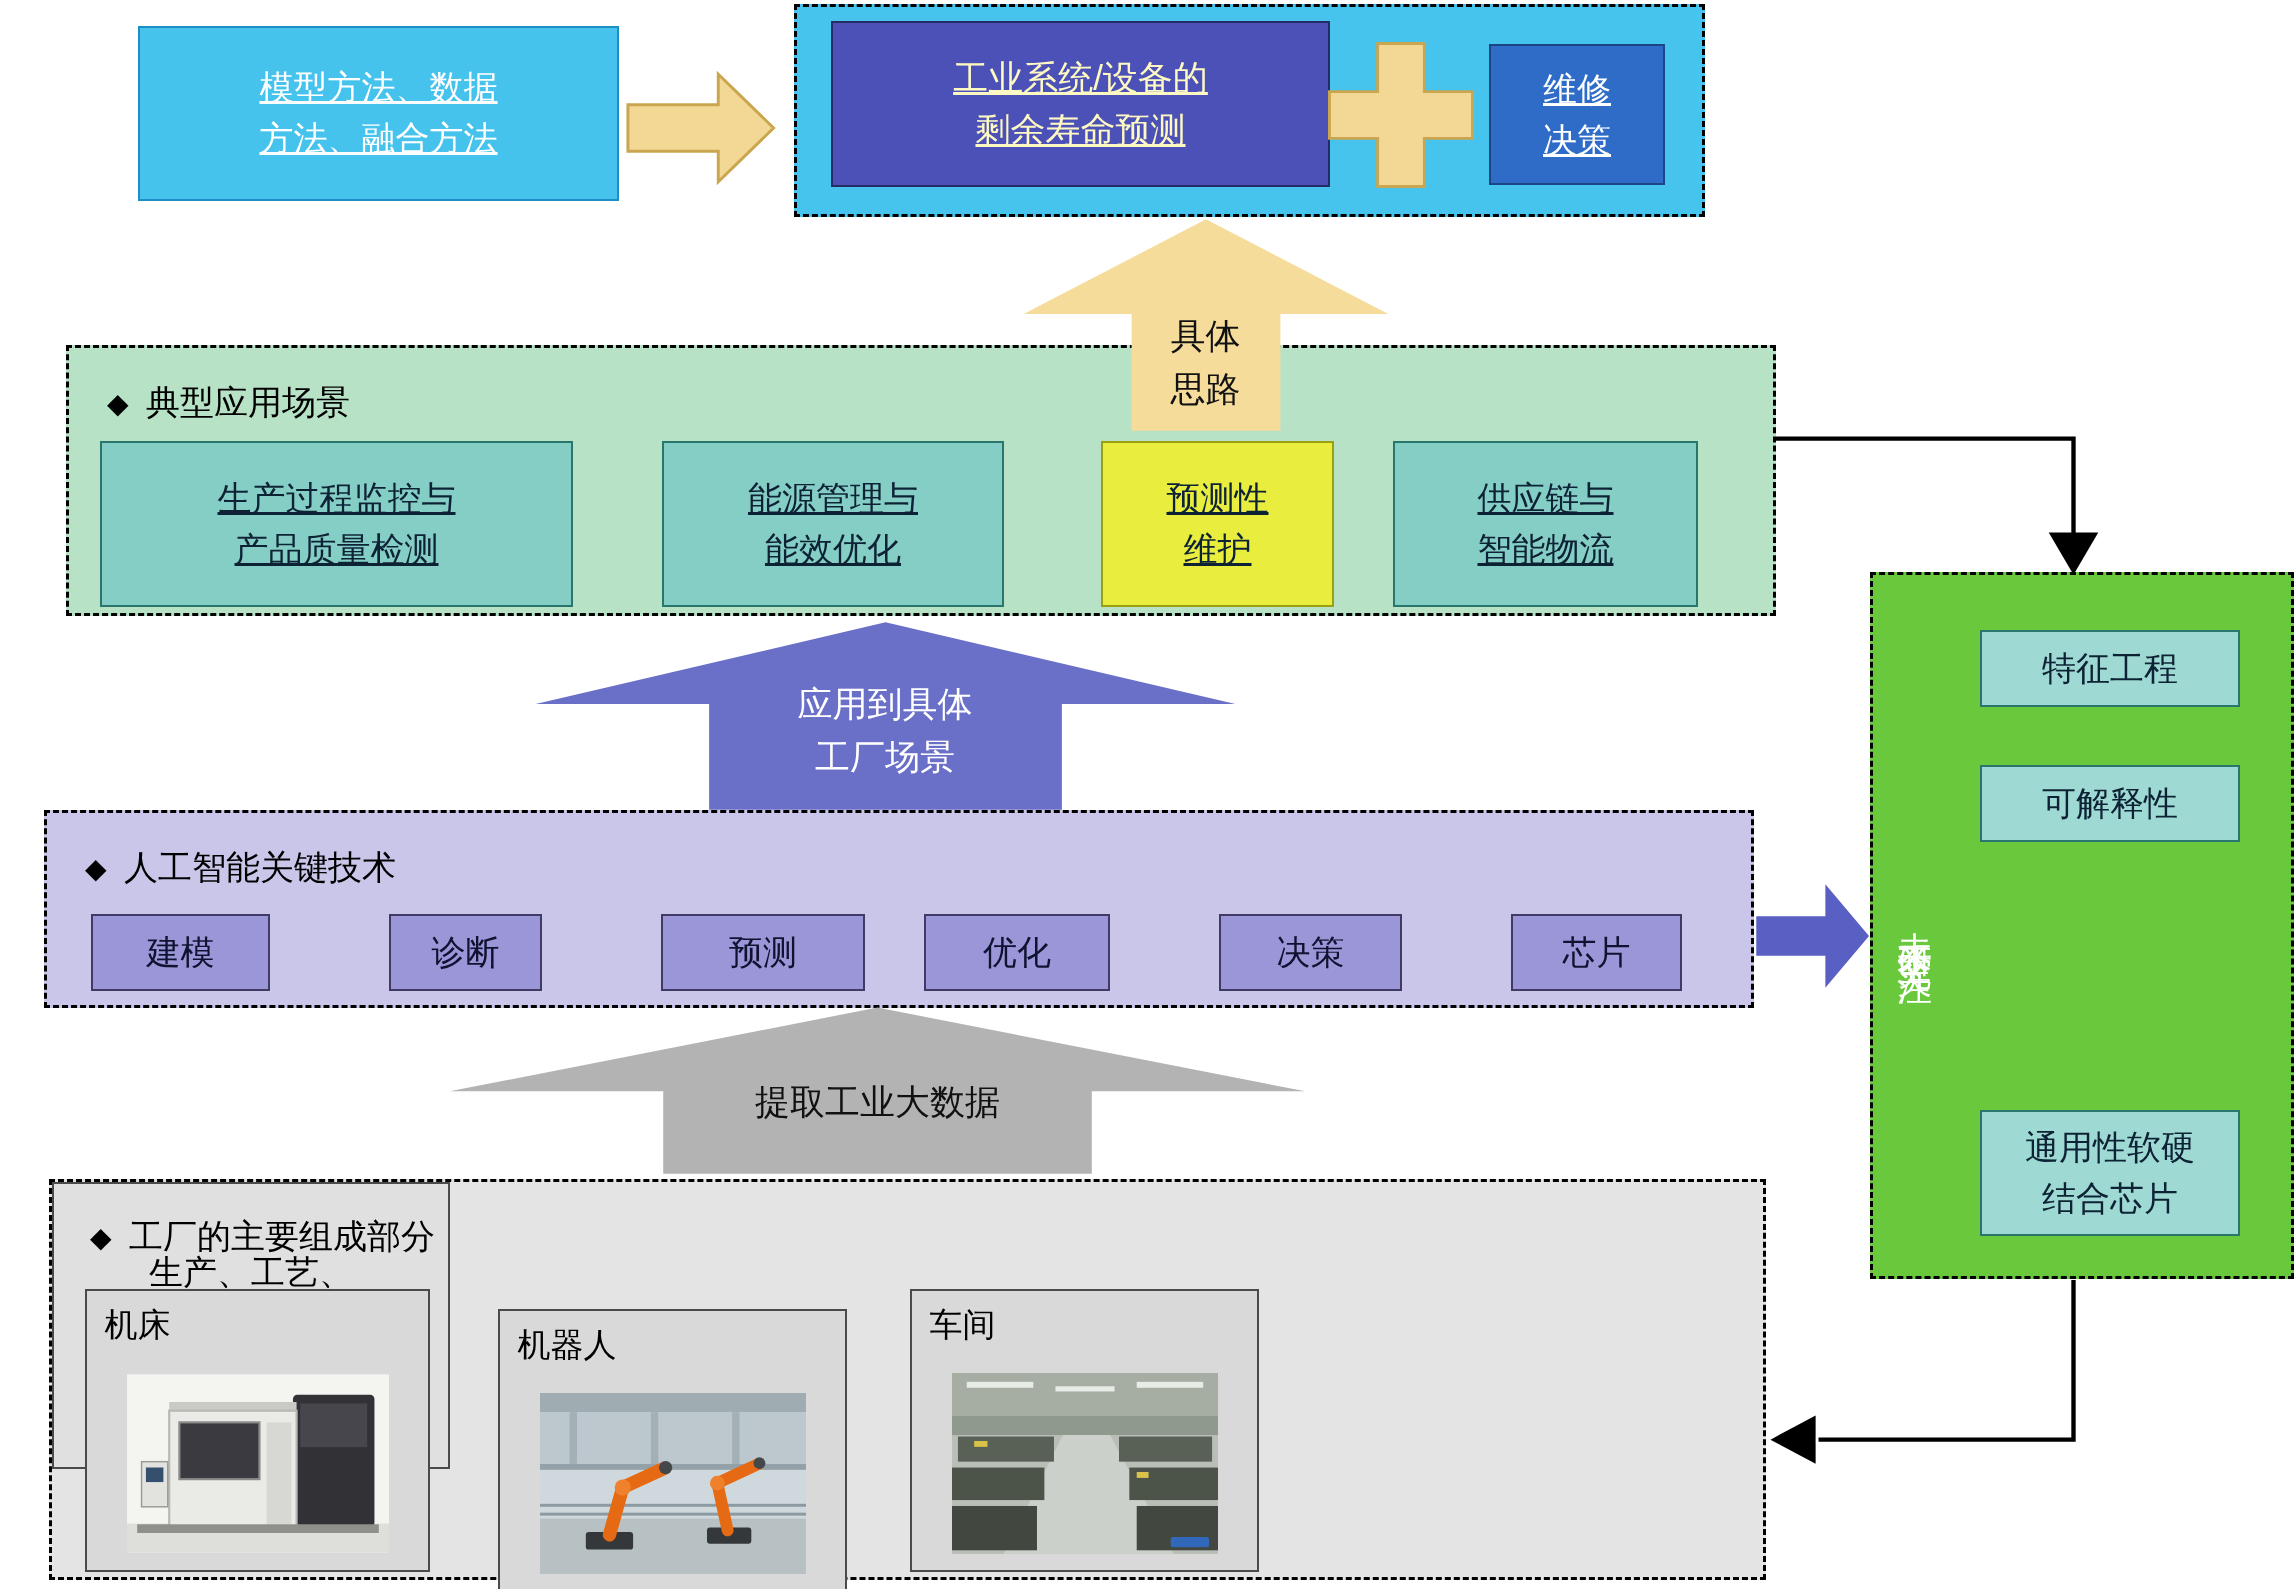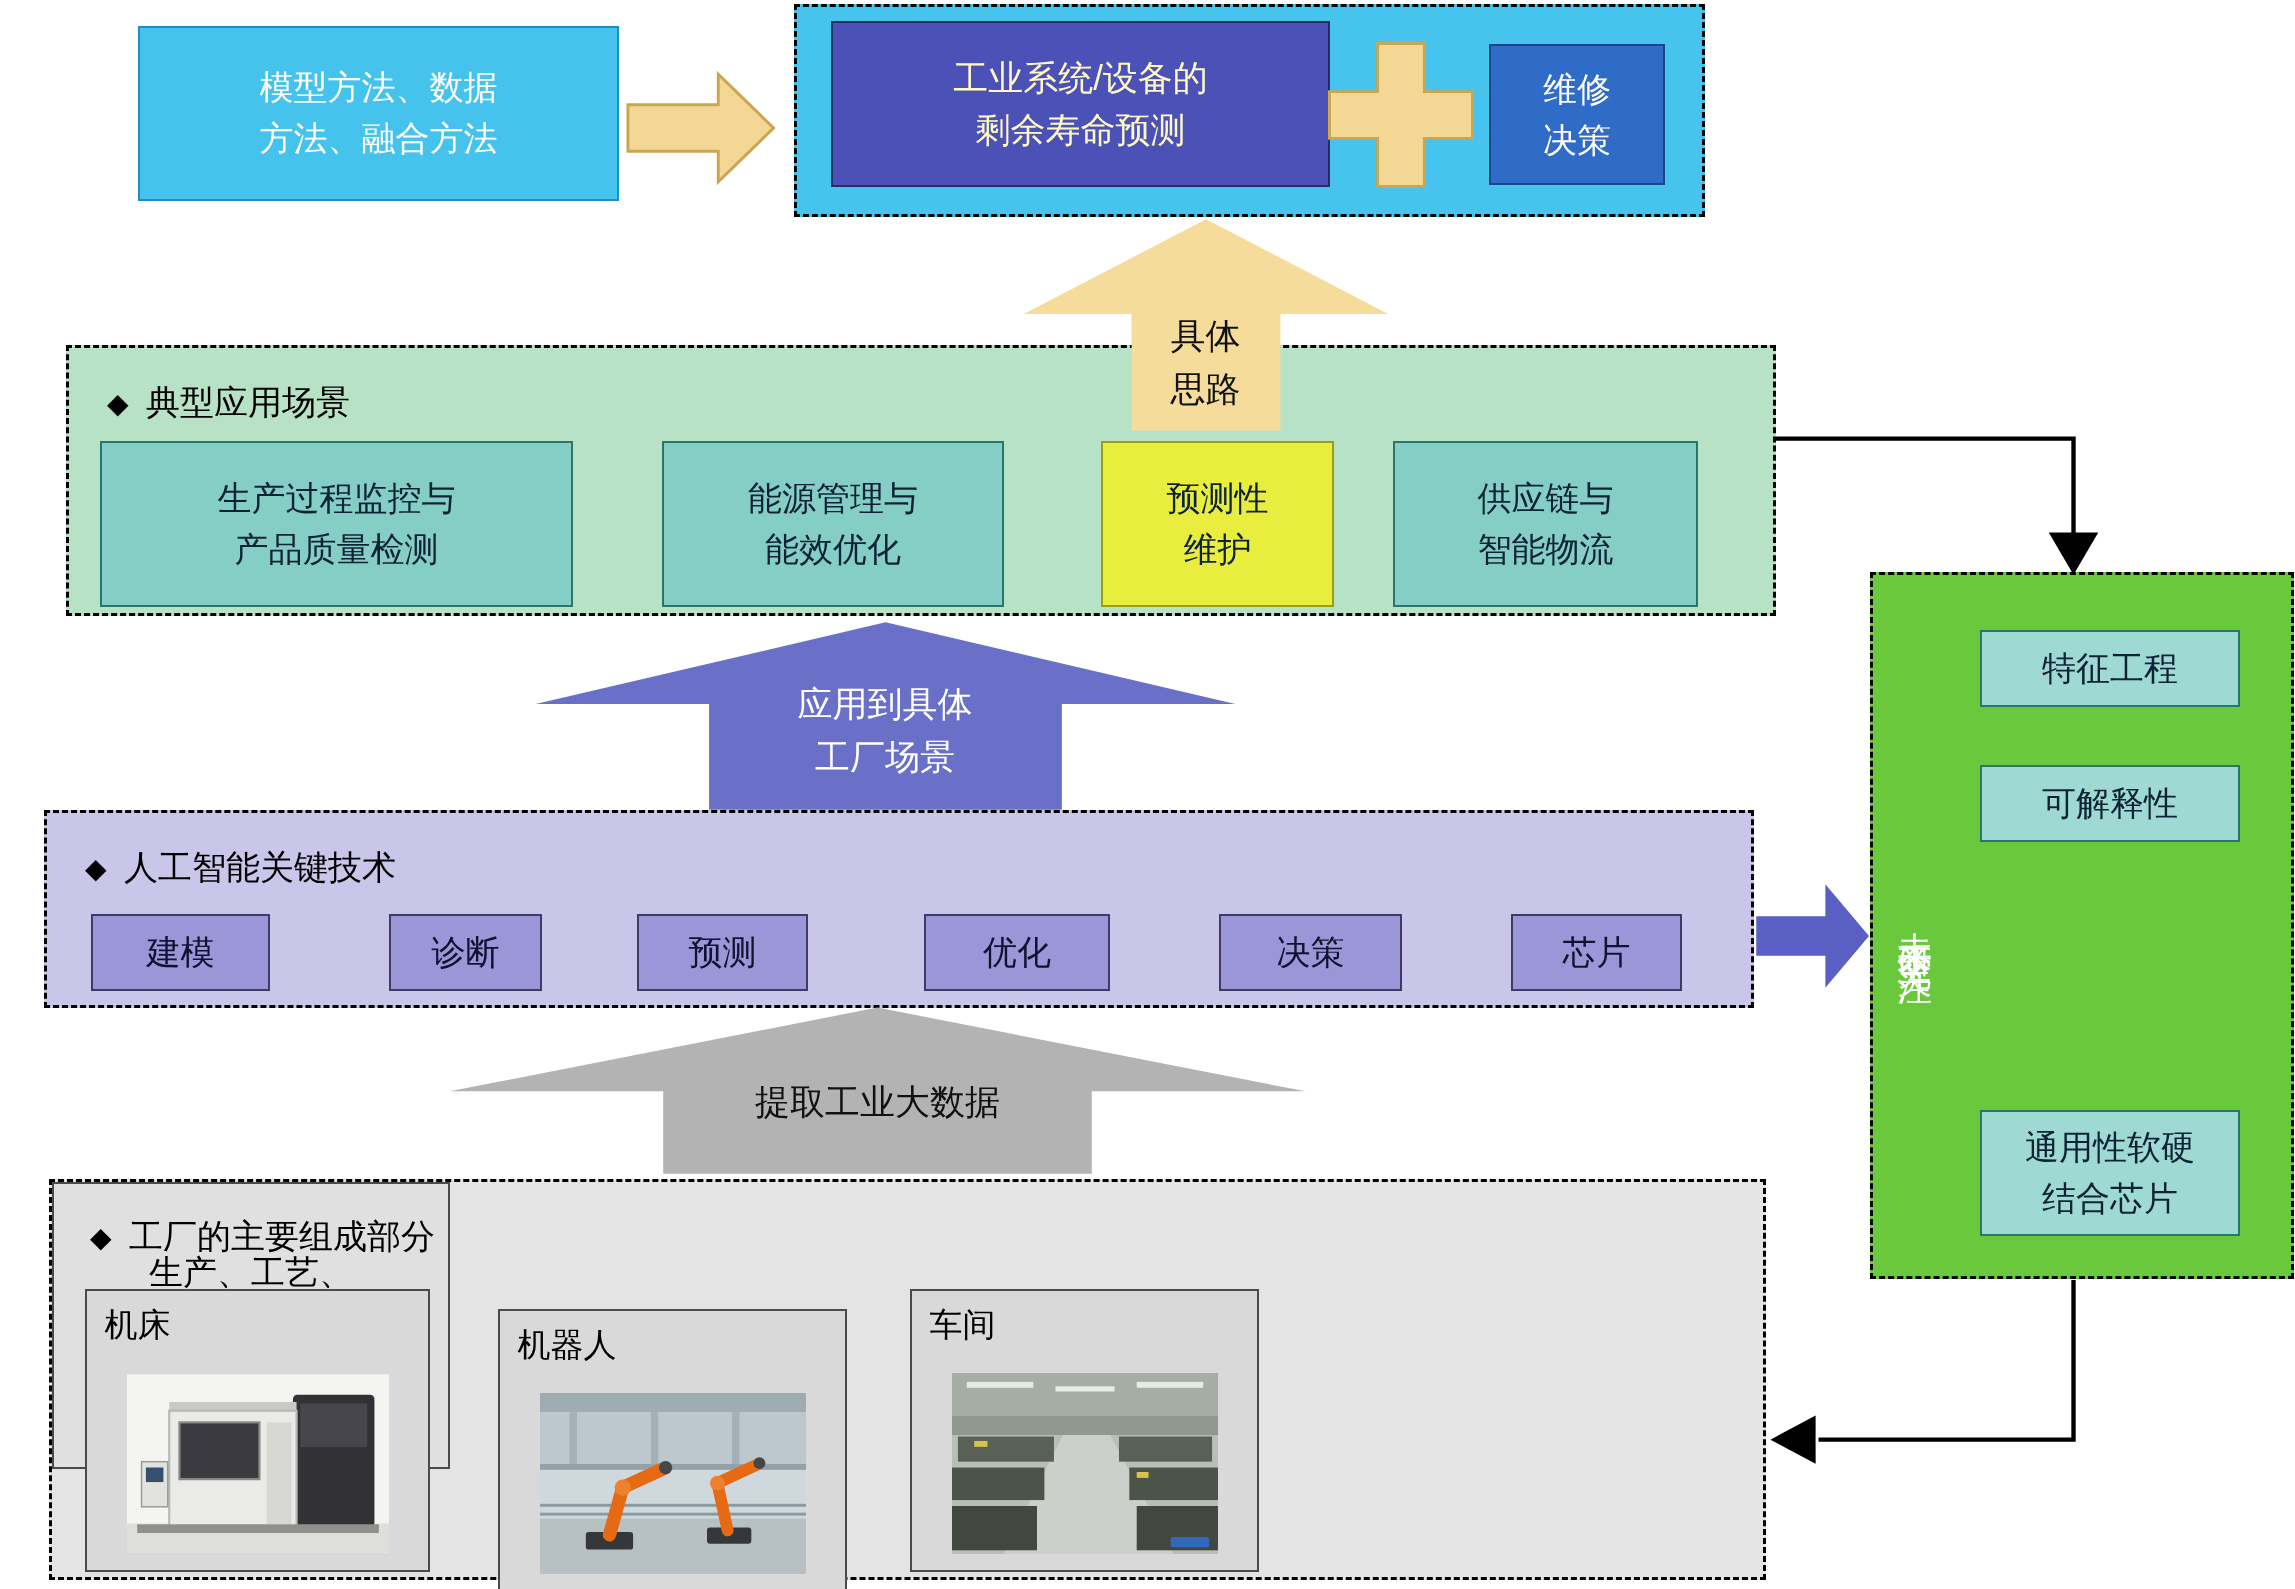--- a/index.html
+++ b/index.html
@@ -4,21 +4,21 @@
 <style>
   html,body { margin:0; padding:0; background:#fff; }
   .page {
     position:relative; width:2295px; height:1589px; overflow:hidden;
     background:#fff; color:#111;
     font-family:"Liberation Sans","DejaVu Sans",sans-serif;
   }
   .box, .container, .arrow-label, .tech, .fbox, .photo-box { position:absolute; box-sizing:border-box; }
   .box {
     display:flex; align-items:center; justify-content:center;
-    text-align:center; white-space:pre-line; line-height:1.5;
+    text-align:center; white-space:pre-line; line-height:1.5;text-decoration:underline;
   }
   .container { border:3.6px dashed #000; z-index:3; }
   .arrow-svg { position:absolute; z-index:6; }
   .arrow-label { z-index:7; text-align:center; white-space:pre-line; line-height:1.5; }
   .connectors { position:absolute; left:0; top:0; width:2295px; height:1589px; z-index:2; pointer-events:none; }
 
   
   .methods { left:138px; top:25.5px; width:481px; height:175px; background:#46c3ed;
              border:2.2px solid #1d8fc6; color:#fff; font-size:34px; z-index:3; }
   .arrow-right-tan { left:625px; top:68px; width:153px; height:120px; }
@@ -48,21 +48,21 @@
   
   .arrow-apply { left:532px; top:620px; width:707px; height:192px; }
   .arrow-apply-label { left:703px; top:678px; width:364px; color:#fff; font-size:35px; }
 
   
   .ai { left:44px; top:810px; width:1710px; height:198px; background:#cac6ea; }
   .tech { top:101px; height:77px; background:#9b96d7; border:2.2px solid #3f3a66;
           display:flex; align-items:center; justify-content:center; font-size:34px; color:#0d1330; }
   .t1 { left:44px;   width:179px; }
   .t2 { left:342px;  width:153px; }
-  .t3 { left:590px;  width:171px; }
+  .t3 { left:614px;  width:204px; }
   .t4 { left:877px; width:186px; }
   .t5 { left:1172px; width:183px; }
   .t6 { left:1464px; width:171px; }
 
   .arrow-proj { left:1754px; top:880px; width:118px; height:112px; }
 
   
   .arrow-extract { left:446px; top:1006px; width:863px; height:170px; }
   .arrow-extract-label { left:659px; top:1076px; width:437px; font-size:35px; color:#111; }
 

